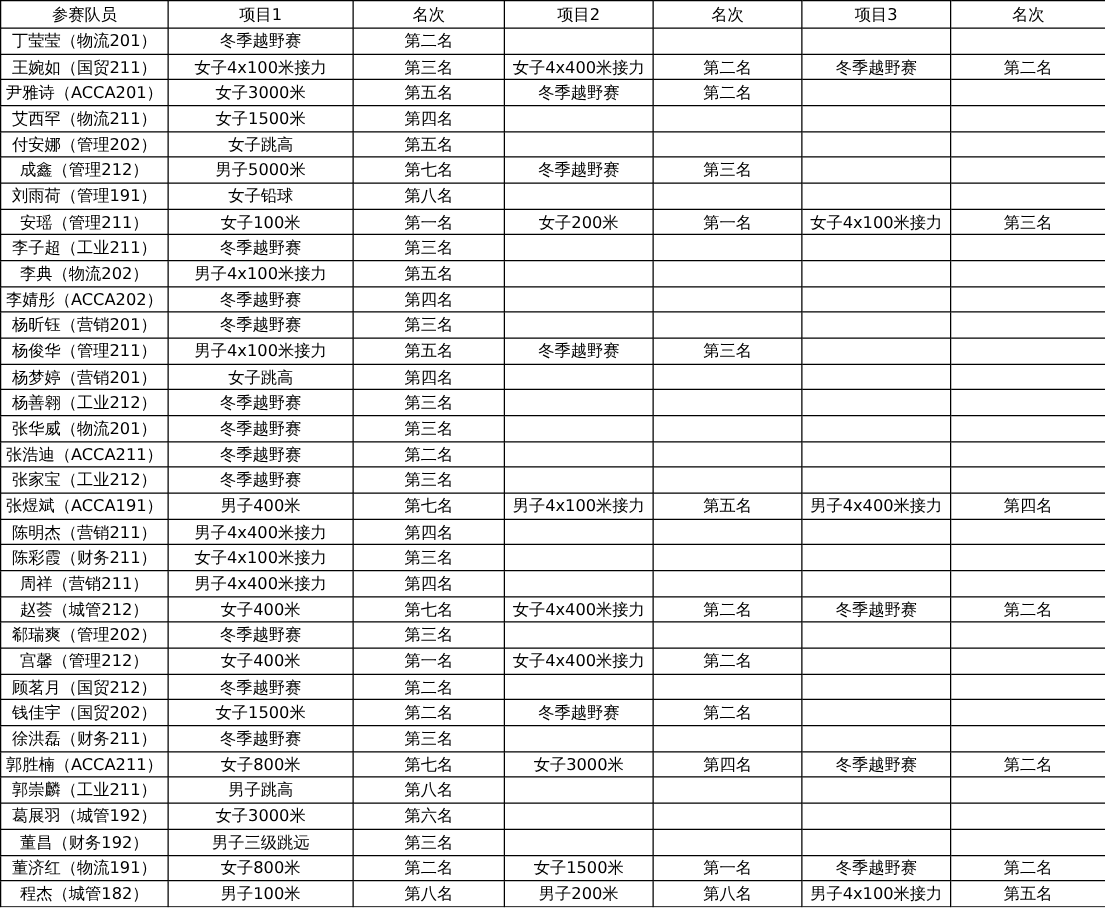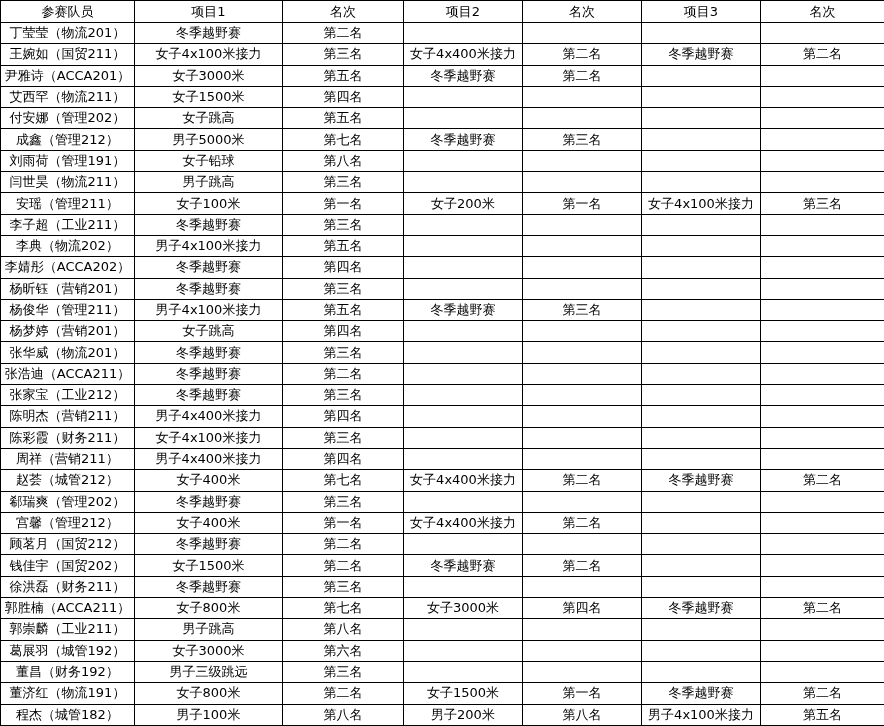--- a/index.html
+++ b/index.html
@@ -120,29 +120,20 @@
         <tr>
           <td>刘雨荷（管理191）</td>
           <td>女子铅球</td>
           <td>第八名</td>
           <td></td>
           <td></td>
           <td></td>
           <td></td>
         </tr>
         <tr>
-          <td>闫世昊（物流211）</td>
-          <td>男子跳高</td>
-          <td>第三名</td>
-          <td></td>
-          <td></td>
-          <td></td>
-          <td></td>
-        </tr>
-        <tr>
           <td>安瑶（管理211）</td>
           <td>女子100米</td>
           <td>第一名</td>
           <td>女子200米</td>
           <td>第一名</td>
           <td>女子4x100米接力</td>
           <td>第三名</td>
         </tr>
         <tr>
           <td>李子超（工业211）</td>
@@ -192,20 +183,29 @@
         <tr>
           <td>杨梦婷（营销201）</td>
           <td>女子跳高</td>
           <td>第四名</td>
           <td></td>
           <td></td>
           <td></td>
           <td></td>
         </tr>
         <tr>
+          <td>杨善翱（工业212）</td>
+          <td>冬季越野赛</td>
+          <td>第三名</td>
+          <td></td>
+          <td></td>
+          <td></td>
+          <td></td>
+        </tr>
+        <tr>
           <td>张华威（物流201）</td>
           <td>冬季越野赛</td>
           <td>第三名</td>
           <td></td>
           <td></td>
           <td></td>
           <td></td>
         </tr>
         <tr>
           <td>张浩迪（ACCA211）</td>
@@ -217,20 +217,29 @@
           <td></td>
         </tr>
         <tr>
           <td>张家宝（工业212）</td>
           <td>冬季越野赛</td>
           <td>第三名</td>
           <td></td>
           <td></td>
           <td></td>
           <td></td>
+        </tr>
+        <tr>
+          <td>张煜斌（ACCA191）</td>
+          <td>男子400米</td>
+          <td>第七名</td>
+          <td>男子4x100米接力</td>
+          <td>第五名</td>
+          <td>男子4x400米接力</td>
+          <td>第四名</td>
         </tr>
         <tr>
           <td>陈明杰（营销211）</td>
           <td>男子4x400米接力</td>
           <td>第四名</td>
           <td></td>
           <td></td>
           <td></td>
           <td></td>
         </tr>

